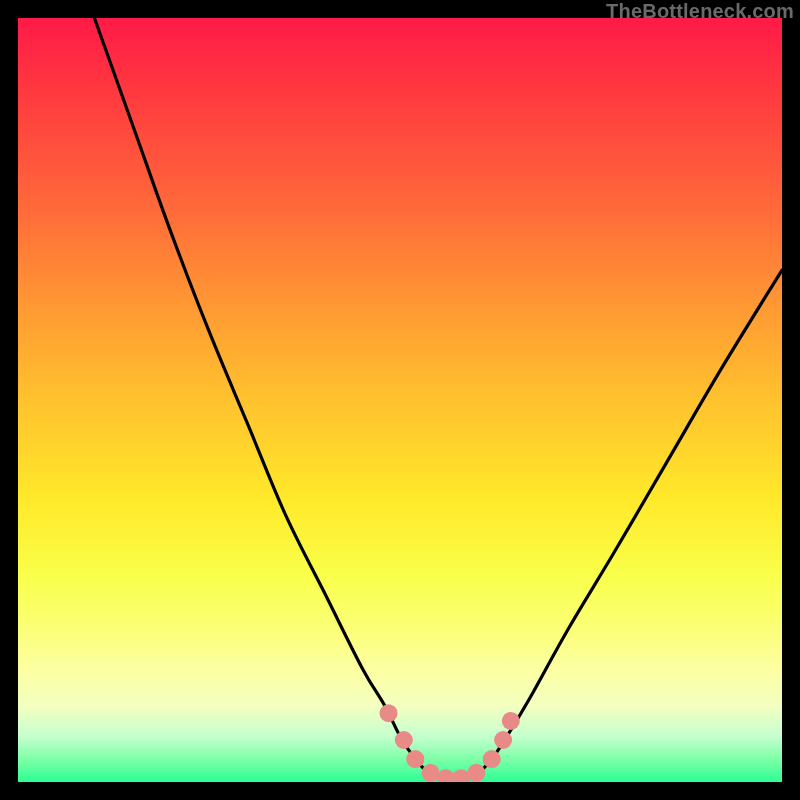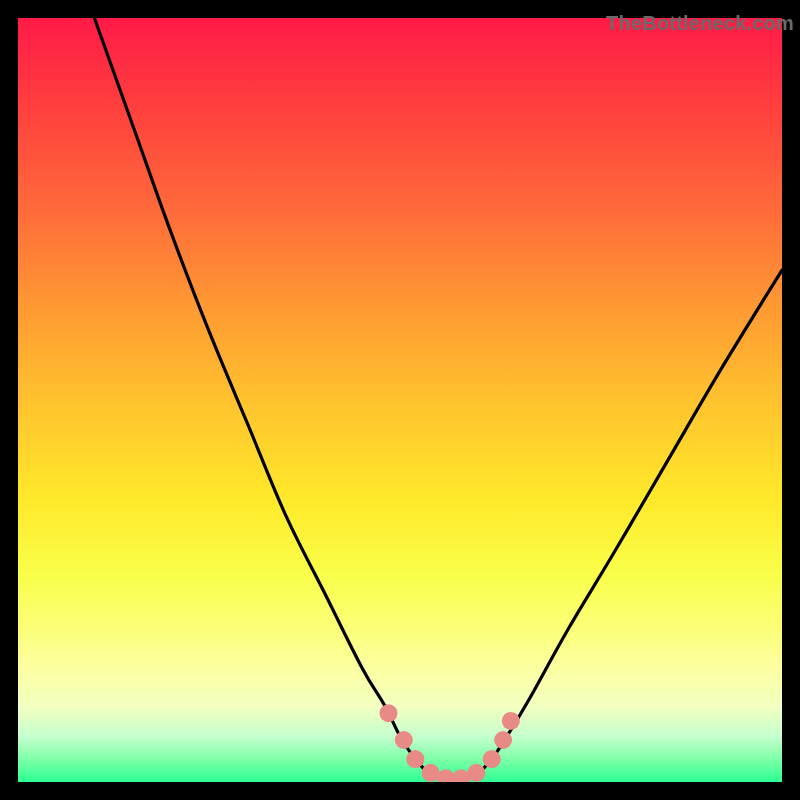--- a/index.html
+++ b/index.html
@@ -43,21 +43,21 @@
       #7effa7 97%,
       #2cff94 100%
     );
   }
   .curve-svg {
     position: absolute;
     inset: 0;
   }
   .watermark {
     position: absolute;
-    top: 12px;
+    top: 0;
     right: 6px;
     font-size: 20px;
     font-weight: 600;
     color: #6a6a6a;
     letter-spacing: 0.2px;
     user-select: none;
   }
 </style>
 </head>
 <body>

